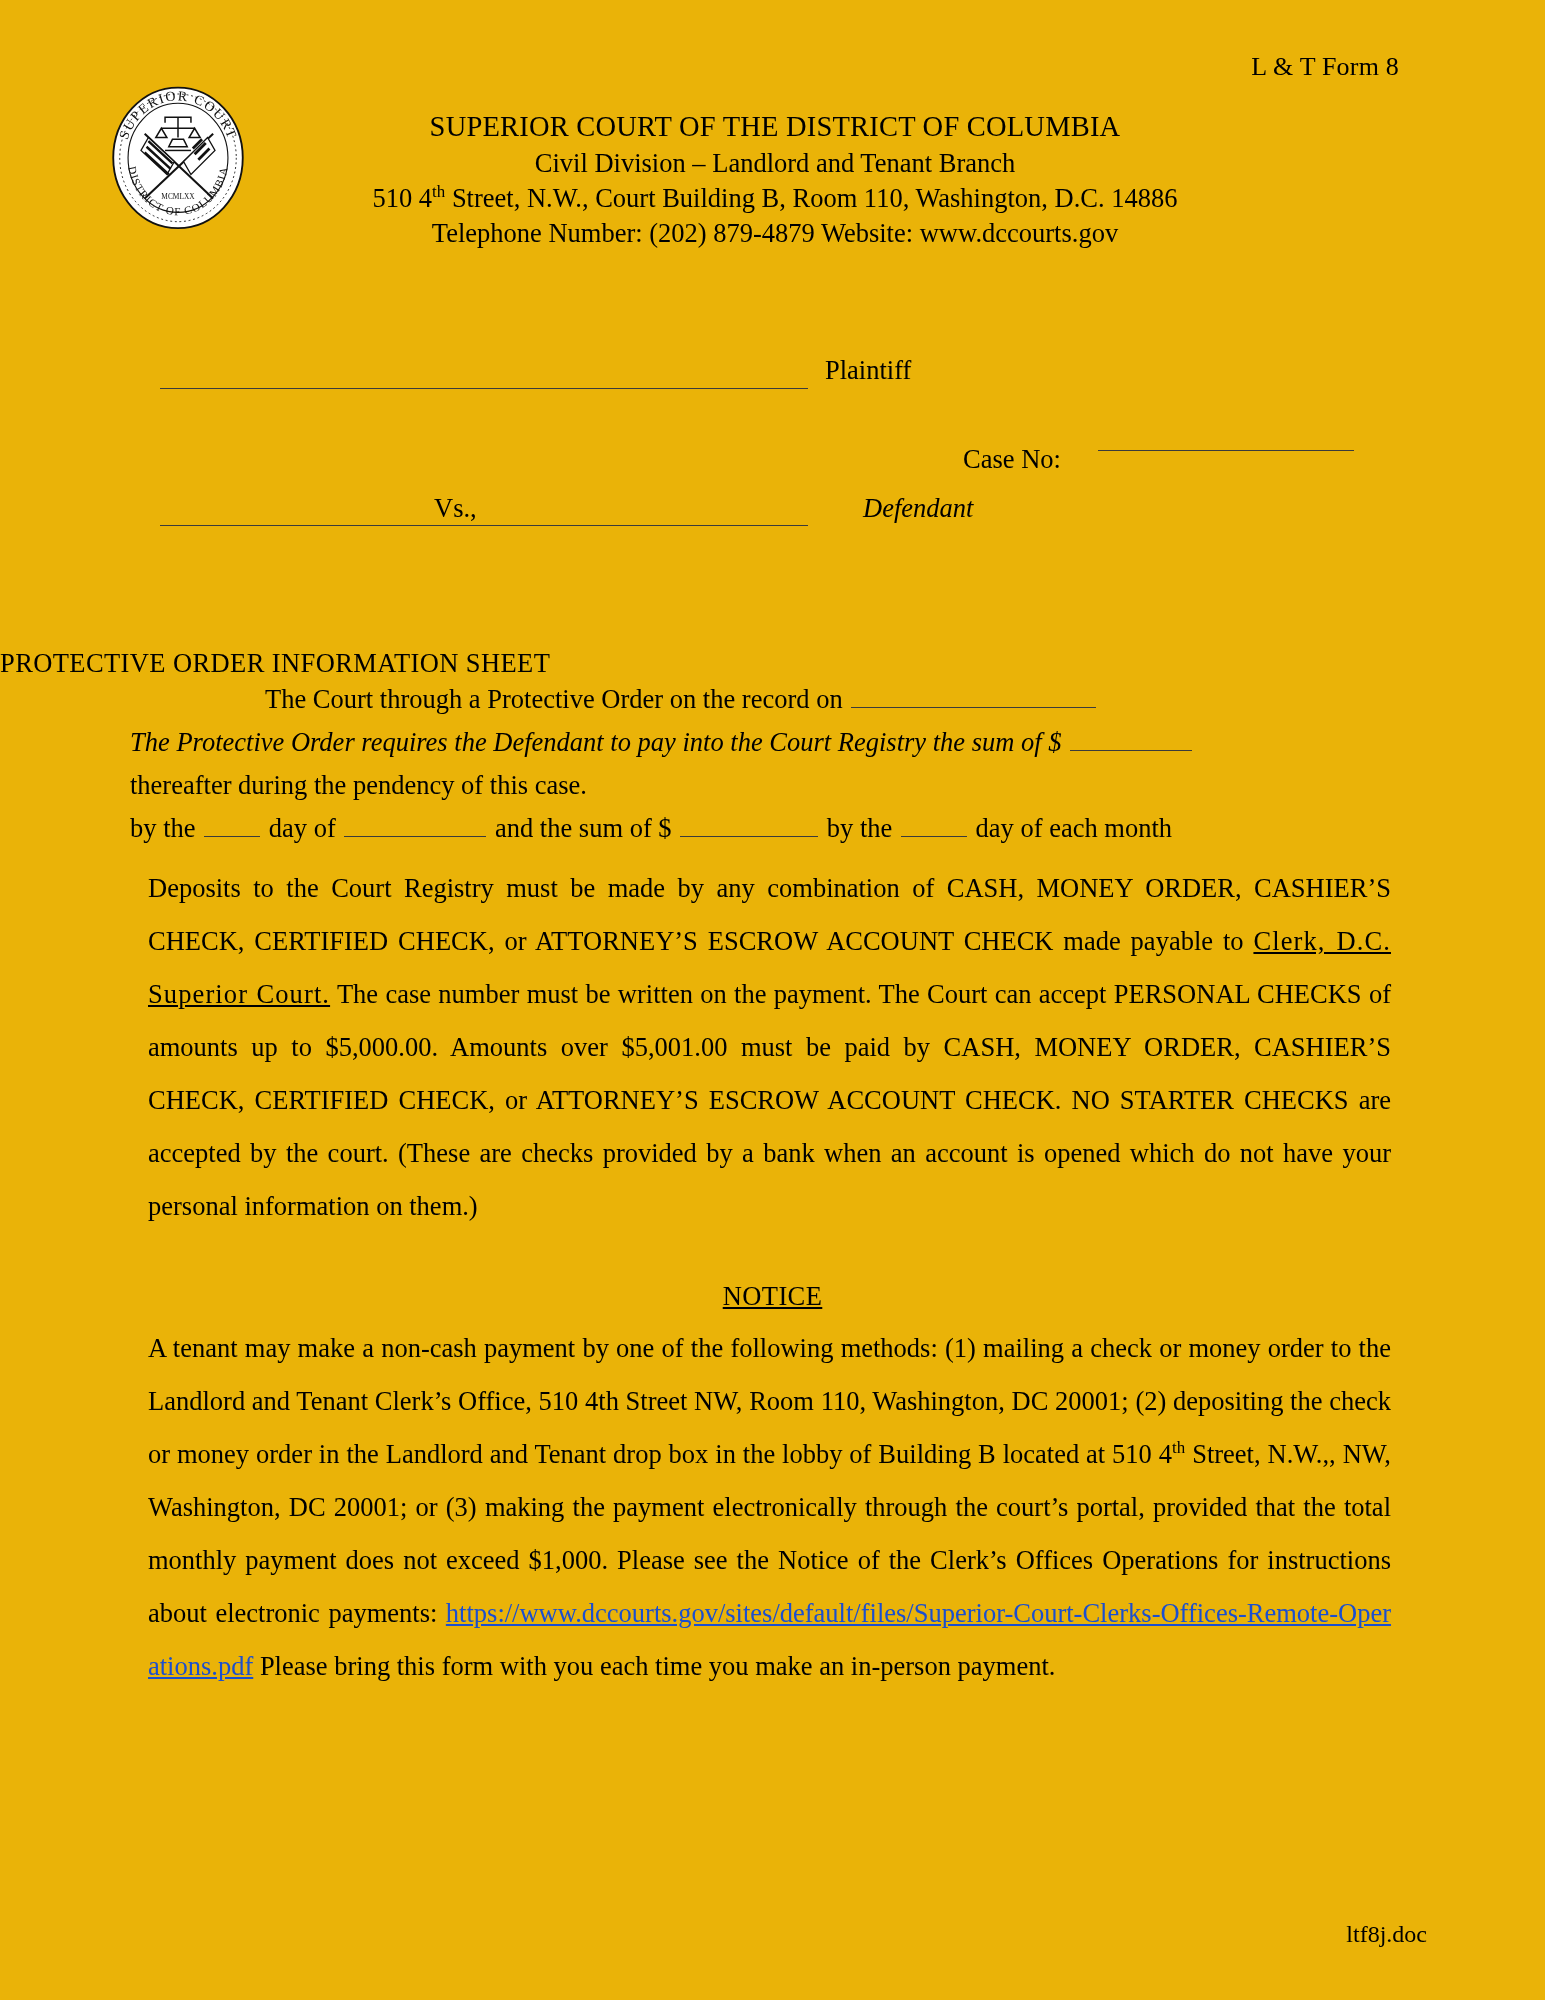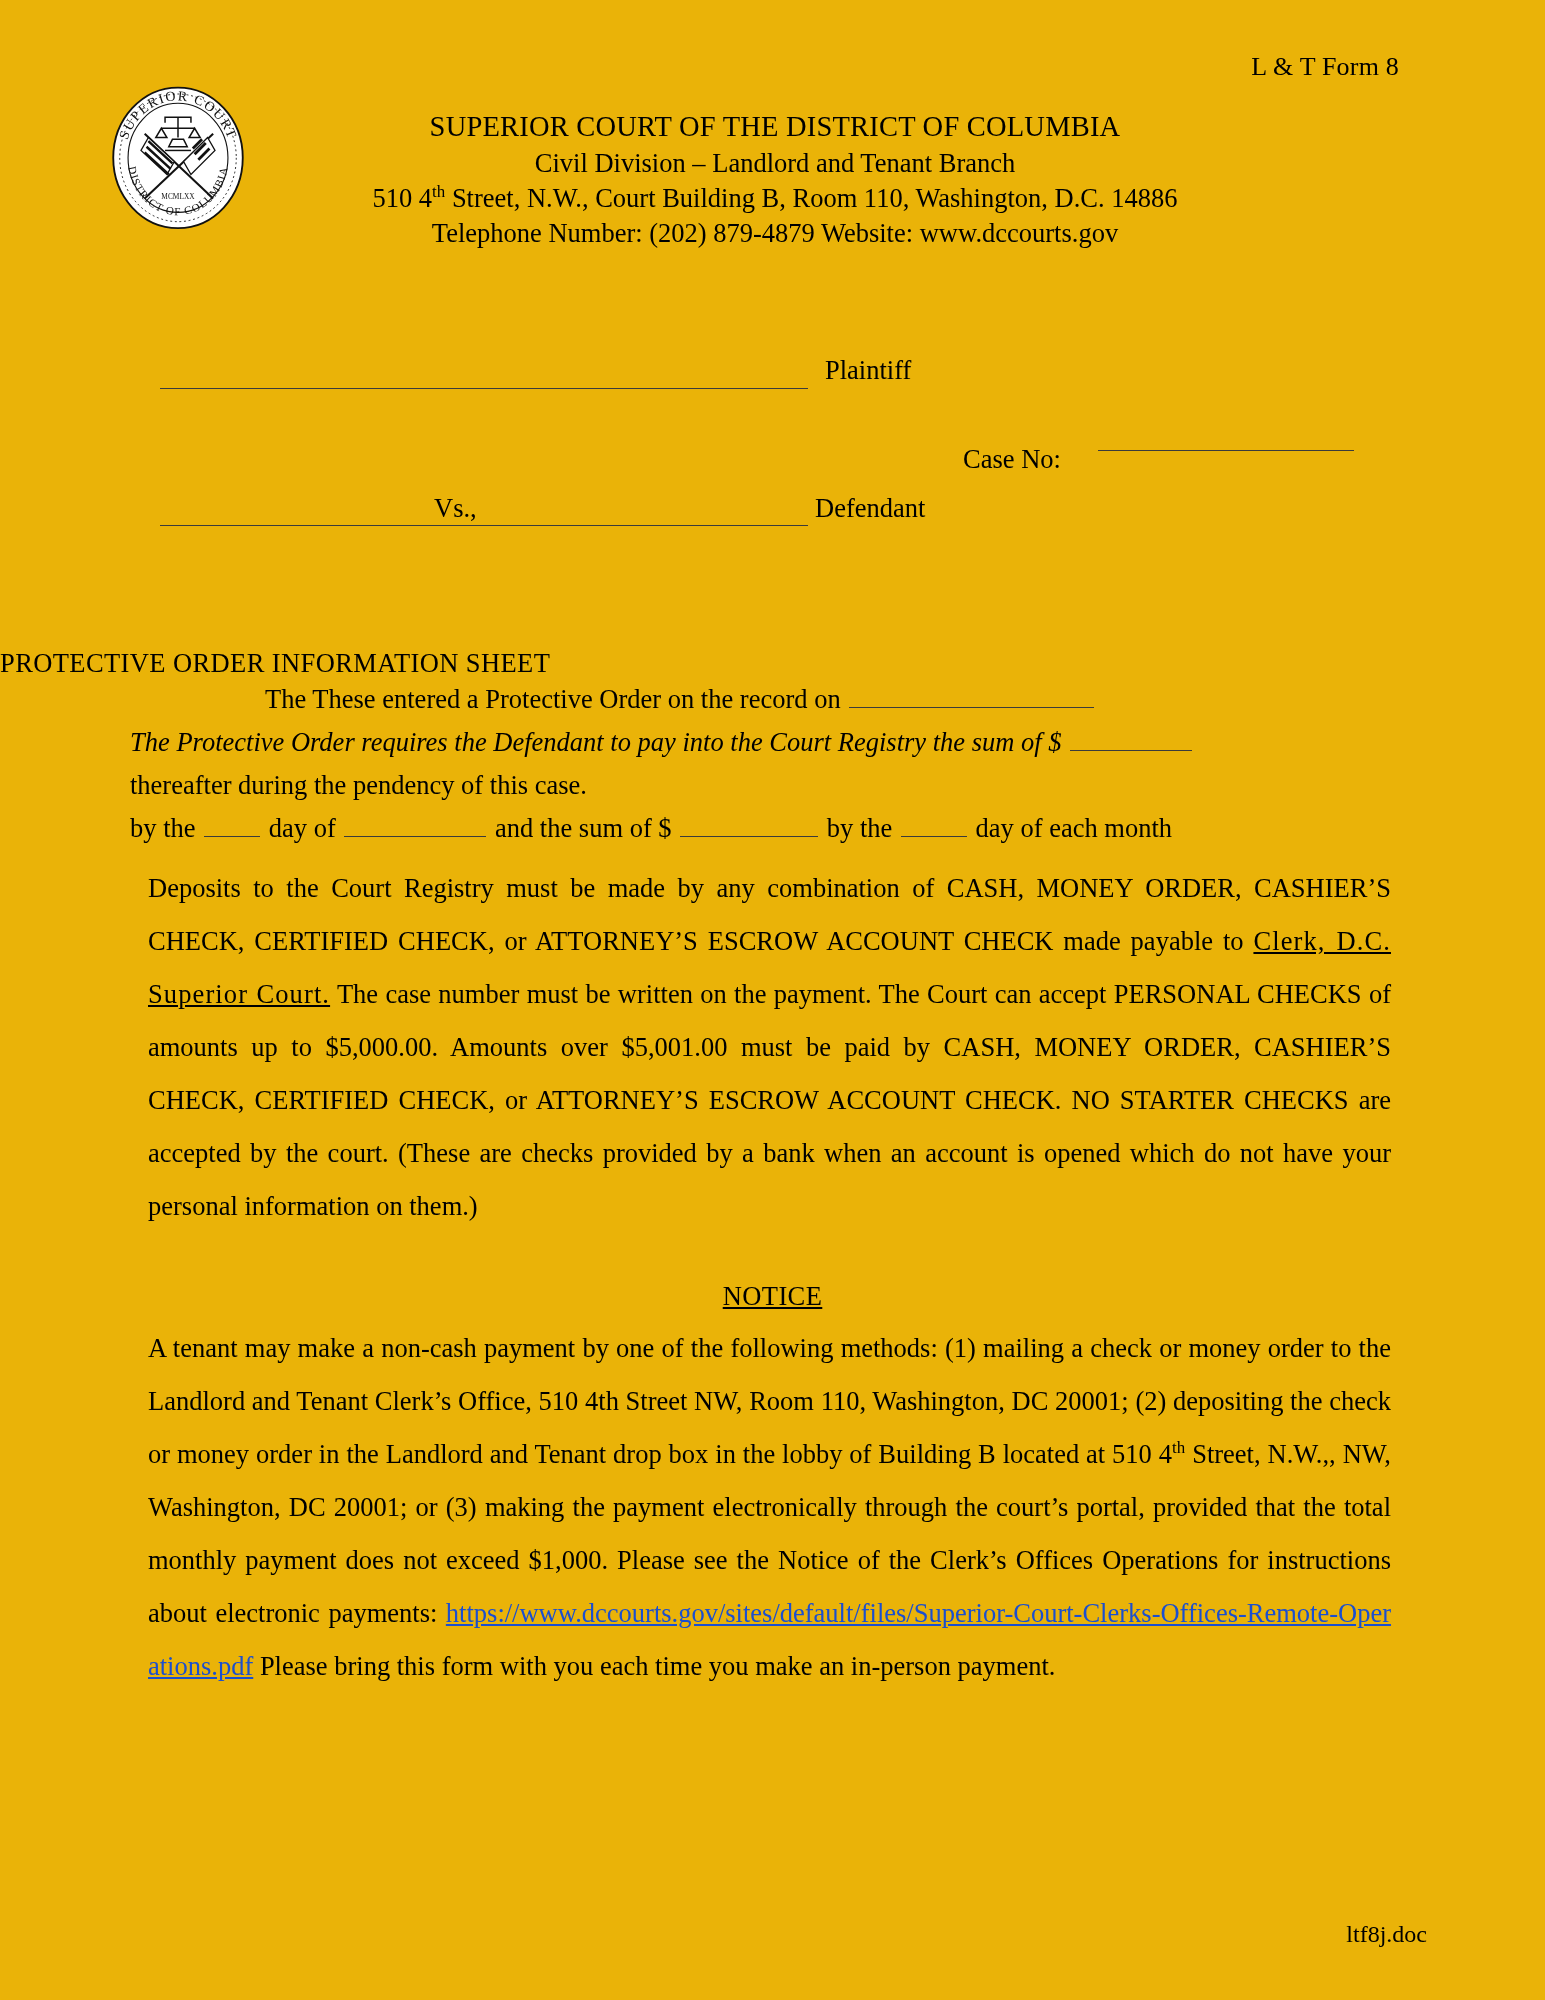--- a/index.html
+++ b/index.html
@@ -200,27 +200,27 @@
   </div>
 
   <div class="rule" style="left:160px; top:388px; width:648px;"></div>
   <div class="cap-label" style="left:825px; top:355px;">Plaintiff</div>
 
   <div class="cap-label" style="left:434px; top:450px;margin-top:43px;">Vs.,</div>
   <div class="cap-label" style="left:963px; top:425px;margin-top:19px;">Case No:</div>
   <div class="rule" style="left:1098px; top:450px; width:256px;"></div>
 
   <div class="rule" style="left:160px; top:525px; width:648px;"></div>
-  <div class="cap-label" style="left:815px; top:493px;">Defendant</div>
+  <div class="cap-label" style="left:863px; top:493px;font-style:italic;">Defendant</div>
 
   <div class="doc-title">PROTECTIVE ORDER INFORMATION SHEET</div>
 
   <div class="blk" style="left:155px; top:678px; width:1240px; line-height:1.62;">
     <div style="padding-left:110px;">
-      <span>The These entered a Protective Order on the record on</span>
+      <span>The Court through a Protective Order on the record on</span>
       <span class="fill w-date"></span>
     </div>
     <div style="margin-left:-25px;font-style:italic;">
       <span>The Protective Order requires the Defendant to pay into the Court Registry the sum of $</span>
       <span class="fill w-sum"></span>
     </div>
     <div style="margin-left:-25px;">thereafter during the pendency of this case.</div>
     <div style="margin-left:-25px;">
       <span>by the</span>
       <span class="fill w-day"></span>

